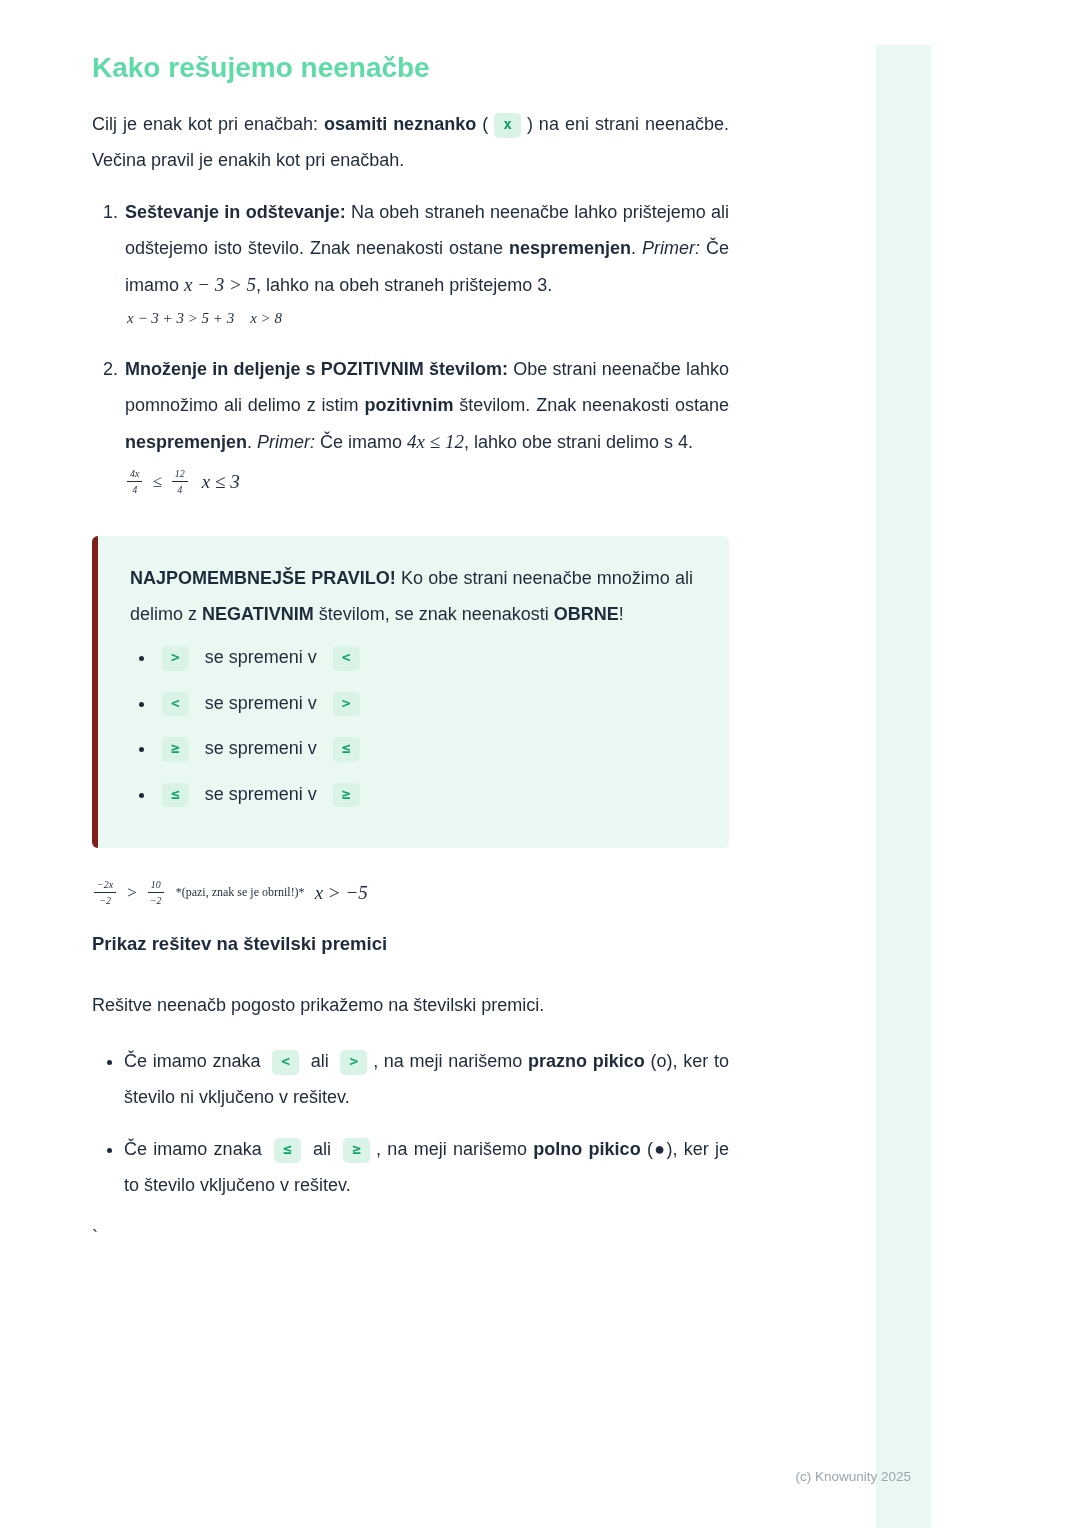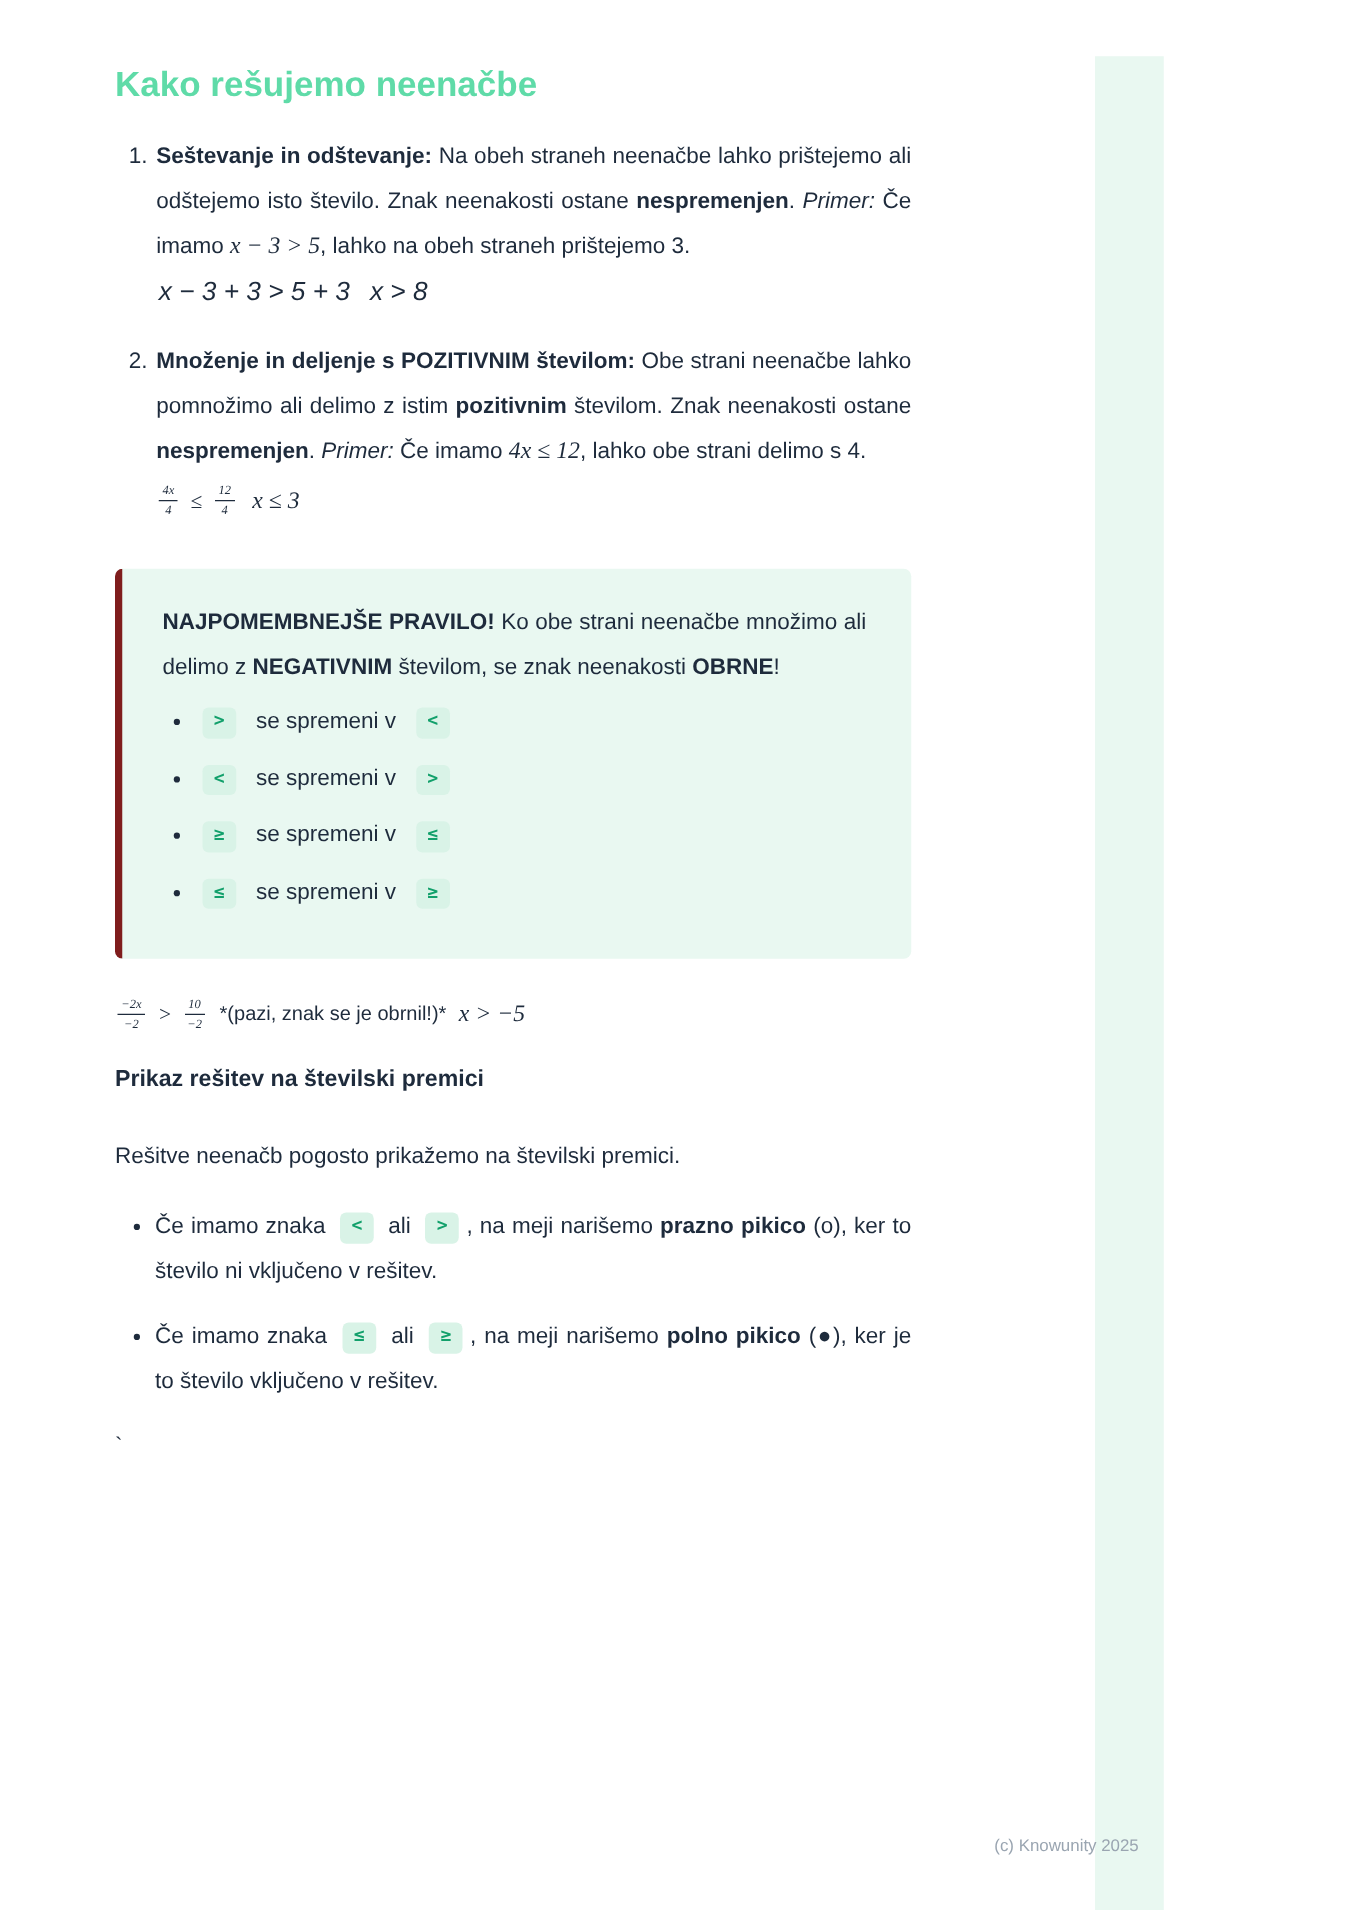--- a/index.html
+++ b/index.html
@@ -50,23 +50,23 @@
   }
   .list-body { flex: 1; min-width: 0; }
   .list-body .para { margin-bottom: 6px; }
   .math-inline {
     font-family: "Liberation Serif", serif;
     font-style: italic;
     font-size: 19px;
   }
   .math-line {
     margin: 4px 0 24px 2px;
-    font-family: Liberation Sans, sans-serif;
+    font-family: Liberation Serif, serif;
     font-style: italic;
-    font-size: 21px;
+    font-size: 15px;
   }
   .gap { margin-left: 16px; }
   .frac-line {
     display: flex;
     align-items: center;
     margin: 6px 0 26px 2px;
     font-family: "Liberation Serif", serif;
     font-style: italic;
     font-size: 19px;
   }
@@ -75,23 +75,23 @@
     flex-direction: column;
     align-items: center;
     font-size: 10px;
     line-height: 1.3;
   }
   .frac .fnum { padding: 0 3px 1px 3px; border-bottom: 1.3px solid #1e2b3c; }
   .frac .fden { padding-top: 1px; }
   .op { margin: 0 10px; font-size: 17px; }
   .tail { margin-left: 14px; }
   .note {
-    font-family: Liberation Sans, sans-serif;
+    font-family: Liberation Serif, serif;
     font-style: normal;
-    font-size: 16px;
+    font-size: 12px;
     margin: 0 10px 0 12px;
   }
   .chip {
     display: inline-block;
     background: #d9f3e7;
     color: #12a06b;
     border-radius: 5px;
     font-family: "DejaVu Sans Mono", monospace;
     font-weight: 700;
     font-size: 14.5px;
@@ -148,20 +148,21 @@
 </head>
 <body>
 
 <div class="page">
   <div class="stripe"></div>
 
   <div class="content">
 
     <h1 class="title">Kako rešujemo neenačbe</h1>
 
+    <p class="para"><span>Cilj je enak kot pri enačbah: </span><strong>osamiti neznanko</strong><span> (</span><span class="chip">x</span><span>) na eni strani neenačbe. Večina pravil je enakih kot pri enačbah.</span></p>
 
     <div class="olist">
 
       <div class="list-item">
         <span class="list-num">1.</span>
         <div class="list-body">
           <p class="para"><strong>Seštevanje in odštevanje:</strong><span> Na obeh straneh neenačbe lahko prištejemo ali odštejemo isto število. Znak neenakosti ostane </span><strong>nespremenjen</strong><span>. </span><em>Primer:</em><span> Če imamo </span><span class="math-inline">x − 3 &gt; 5</span><span>, lahko na obeh straneh prištejemo 3.</span></p>
           <div class="math-line"><span>x − 3 + 3 &gt; 5 + 3</span><span class="gap">x &gt; 8</span></div>
         </div>
       </div>

